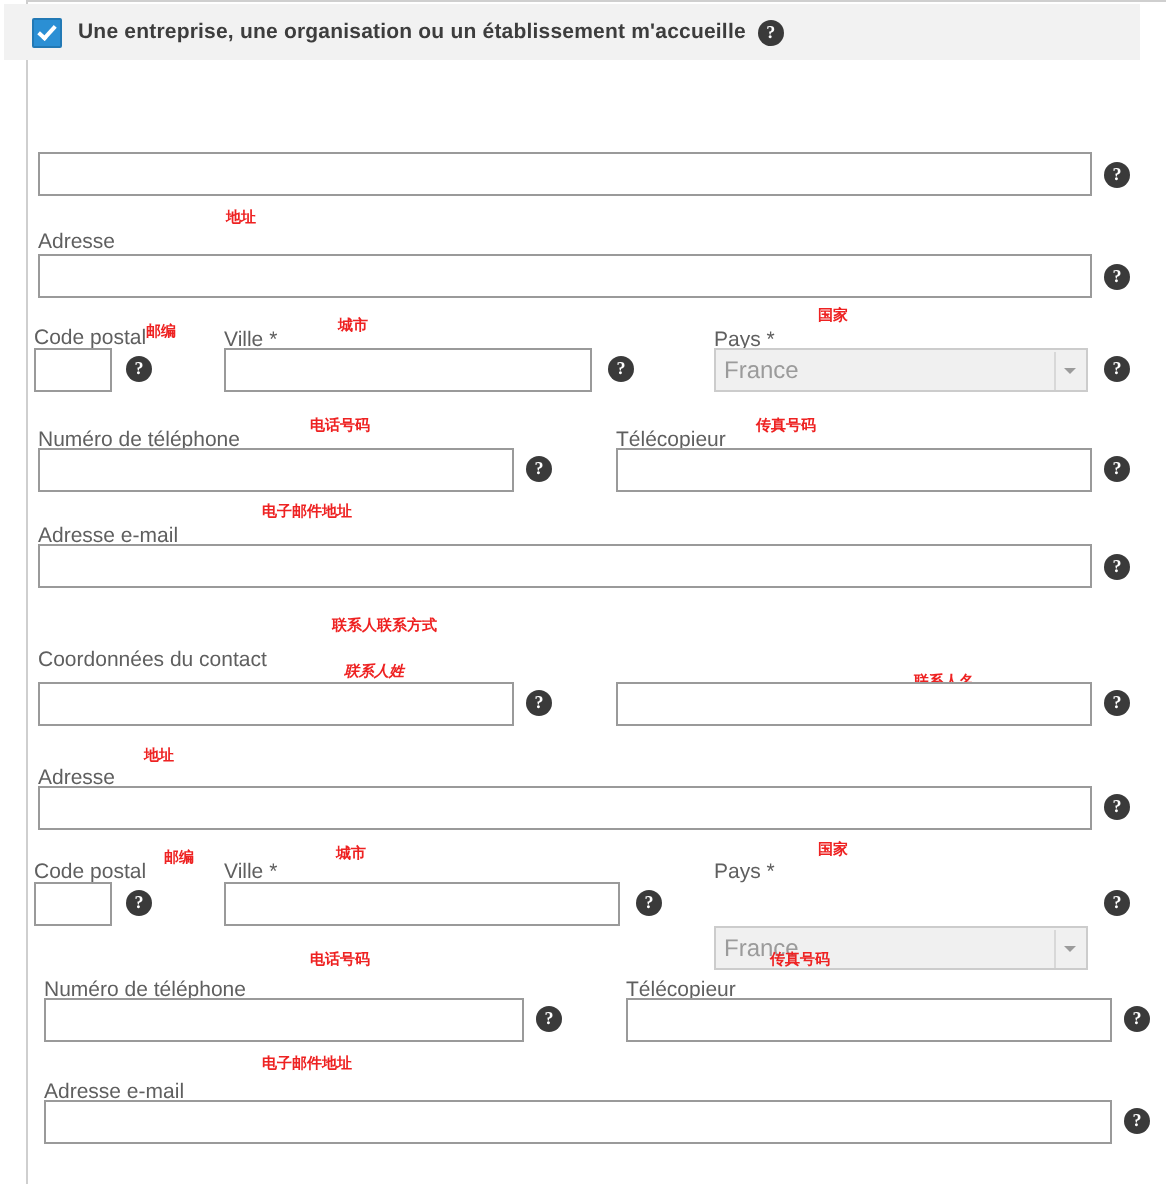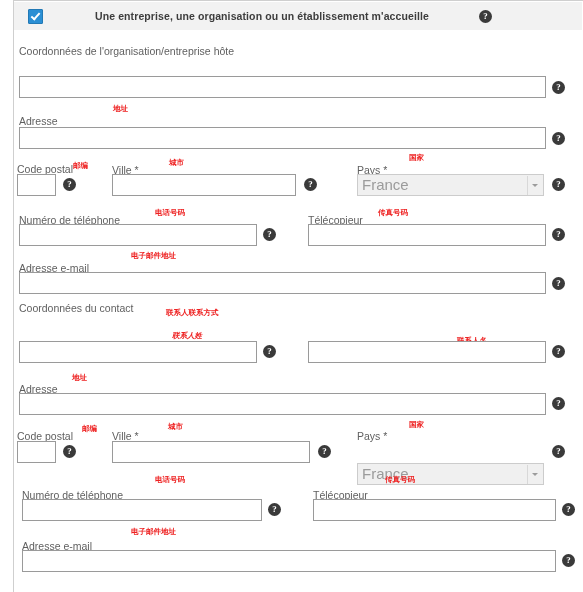--- a/index.html
+++ b/index.html
@@ -35,30 +35,29 @@
   .top-rule {
     position: absolute;
     left: 13px; top: 0;
     width: 570px; height: 1px;
     background: #cfcfcf;
   }
 
   
   .header-band {
     position: absolute;
-    left: 14px;
+    left: 2px;
     top: 2px;
     width: 568px;
     height: 28px;
     background: #f2f2f2;
     display: flex;
     align-items: center;
     padding-left: 14px;
     box-sizing: border-box;
-    gap: 44px;
   }
   .chk {
     width: 13px; height: 13px;
     background: #2b8fd4;
     border: 1px solid #2279b5;
     border-radius: 1px;
     position: relative;
     flex: 0 0 auto;
     margin-right: 8px;
   }
@@ -128,21 +127,21 @@
     color: #555;
     padding: 0 4px;
     outline: none;
     display: block;
   }
   .sel {
     box-sizing: border-box;
     height: 22px;
     background: #f0f0f0;
     border: 1px solid #cccccc;
-    font-size: 15px;
+    font-size: 12px;
     color: #9b9b9b;
     padding: 0 4px;
     line-height: 20px;
     position: relative;
     display: block;
     overflow: hidden;
     white-space: nowrap;
   }
   .sel .divider {
     position: absolute;
@@ -166,21 +165,20 @@
 
   <div class="top-rule"></div>
   <div class="left-rule"></div>
 
   <div class="header-band">
     <div class="chk"></div>
     <span class="header-label">Une entreprise, une organisation ou un établissement m'accueille</span>
     <span class="help hdr">?</span>
   </div>
 
-  <div class="abs sect" style="left:19px; top:45px;">Coordonnées de l'organisation/entreprise hôte</div>
 
   <div class="abs cn" style="left:277px; top:51px;margin-top:26px;">接待方组织或公司的名称</div>
   <input class="abs inp" style="left: 19px; top: 76px; width: 527px;" placeholder="">
   <span class="abs help" style="left:552px; top:81px;">?</span>
 
   <div class="abs cn" style="left:113px; top:104px;">地址</div>
   <div class="abs lbl" style="left:19px; top:115px;">Adresse</div>
   <input class="abs inp" style="left: 19px; top: 127px; width: 527px;" placeholder="">
   <span class="abs help" style="left:552px; top:132px;">?</span>
 
@@ -212,21 +210,21 @@
   <div class="abs lbl" style="left:308px; top:214px;">Télécopieur</div>
   <input class="abs inp" style="left: 308px; top: 224px; width: 238px;" placeholder="">
   <span class="abs help" style="left:552px; top:228px;">?</span>
 
   <div class="abs cn" style="left:131px; top:251px;">电子邮件地址</div>
   <div class="abs lbl" style="left:19px; top:262px;">Adresse e-mail</div>
   <input class="abs inp" style="left: 19px; top: 272px; width: 527px;" placeholder="">
   <span class="abs help" style="left:552px; top:277px;">?</span>
 
   <div class="abs cn" style="left:166px; top:308px;">联系人联系方式</div>
-  <div class="abs sect" style="left:19px; top:302px;text-align:right;">Coordonnées du contact</div>
+  <div class="abs sect" style="left:19px; top:324px;text-align:right;">Coordonnées du contact</div>
 
   <div class="abs cn" style="left:172px; top:331px;font-style:italic;">联系人姓</div>
   <input class="abs inp" style="left: 19px; top: 341px; width: 238px;" placeholder="">
   <span class="abs help" style="left:263px; top:345px;">?</span>
 
   <div class="abs cn" style="left:457px; top:324px;margin-top:12px;">联系人名</div>
   <input class="abs inp" style="left: 308px; top: 341px; width: 238px;" placeholder="">
   <span class="abs help" style="left:552px; top:345px;">?</span>
 
   <div class="abs cn" style="left:72px; top:373px;">地址</div>

